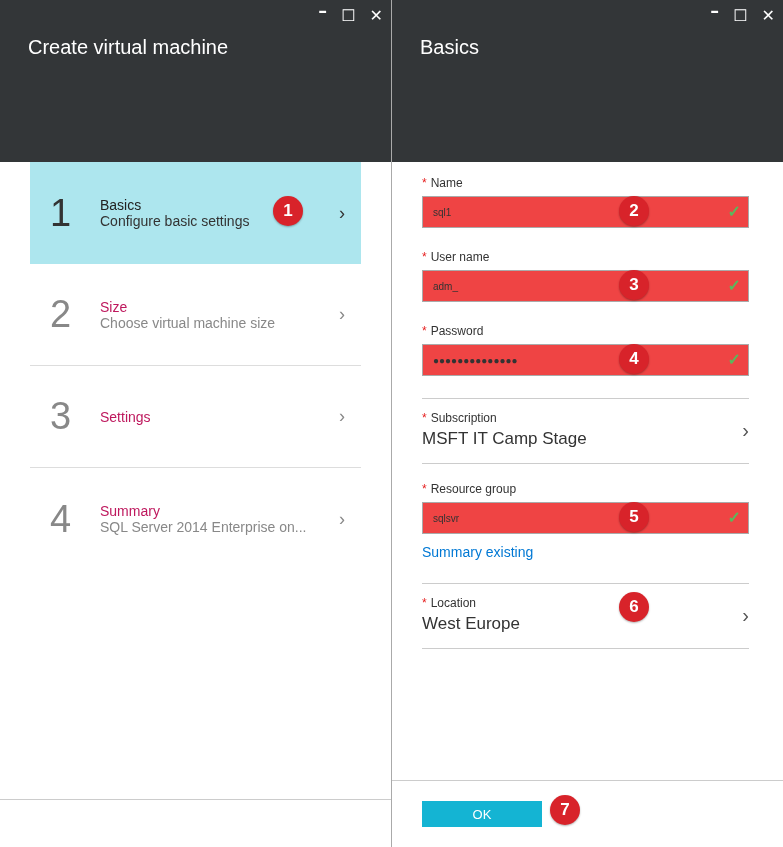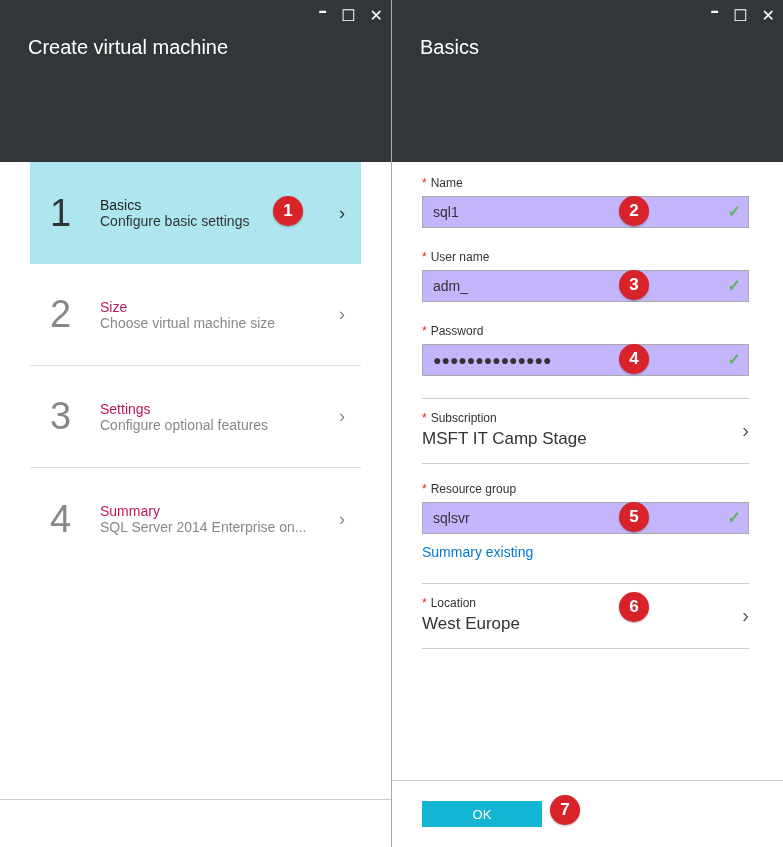--- a/index.html
+++ b/index.html
@@ -25,21 +25,21 @@
   .step-chevron { color: #888; font-size: 18px; }
   .step.active .step-chevron { color: #333; }
   .steps-wrap { padding-top: 0; }
   .step:last-child { border-bottom: none; }
   .left-bottom-line { border-top: 1px solid #ccc; margin-top: auto; height: 48px; }
   
   .form-body { padding: 14px 34px 0 30px; flex: 1; overflow: auto; }
   .field { margin-bottom: 22px; position: relative; }
   .field-label { font-size: 12px; color: #333; margin-bottom: 6px; }
   .field-label .req { color: #E62020; margin-right: 4px; }
-  .text-input { width: 100%; height: 32px; border: 1px solid #aaa; padding: 0 34px 0 10px; font-size: 14px; color: #333; background: #c4b5fd; }
+  .text-input { width: 100%; height: 32px; border: 1px solid #aaa; padding: 0 34px 0 10px; font-size: 10px; color: #333; background: #ef4444; }
   .check-icon { position: absolute; right: 8px; bottom: 7px; color: #5CB85C; font-size: 16px; font-weight: bold; }
   .selector-row { border-top: 1px solid #ccc; border-bottom: 1px solid #ccc; padding: 12px 0 14px 0; margin-bottom: 0; cursor: pointer; display: flex; align-items: flex-start; position: relative; }
   .selector-row + .field { margin-top: 18px; }
   .selector-row .texts { flex: 1; }
   .selector-row .field-label { margin-bottom: 4px; }
   .selector-value { font-size: 17px; color: #333; }
   .selector-chevron { color: #555; font-size: 20px; align-self: center; }
   .link-text { color: #0078d4; font-size: 14px; margin-top: 10px; display: inline-block; }
   .rg-field .text-input { width: 100%; }
   .form-footer { border-top: 1px solid #ccc; padding: 20px 34px 20px 30px; }
@@ -77,21 +77,20 @@
         <div class="step-title">Size</div>
         <div class="step-sub">Choose virtual machine size</div>
       </div>
       <div class="step-chevron">›</div>
     </div>
 
     <div class="step">
       <div class="step-num">3</div>
       <div class="step-texts">
         <div class="step-title">Settings</div>
-        <div class="step-sub">Configure optional features</div>
       </div>
       <div class="step-chevron">›</div>
     </div>
 
     <div class="step">
       <div class="step-num">4</div>
       <div class="step-texts">
         <div class="step-title">Summary</div>
         <div class="step-sub">SQL Server 2014 Enterprise on...</div>
       </div>

